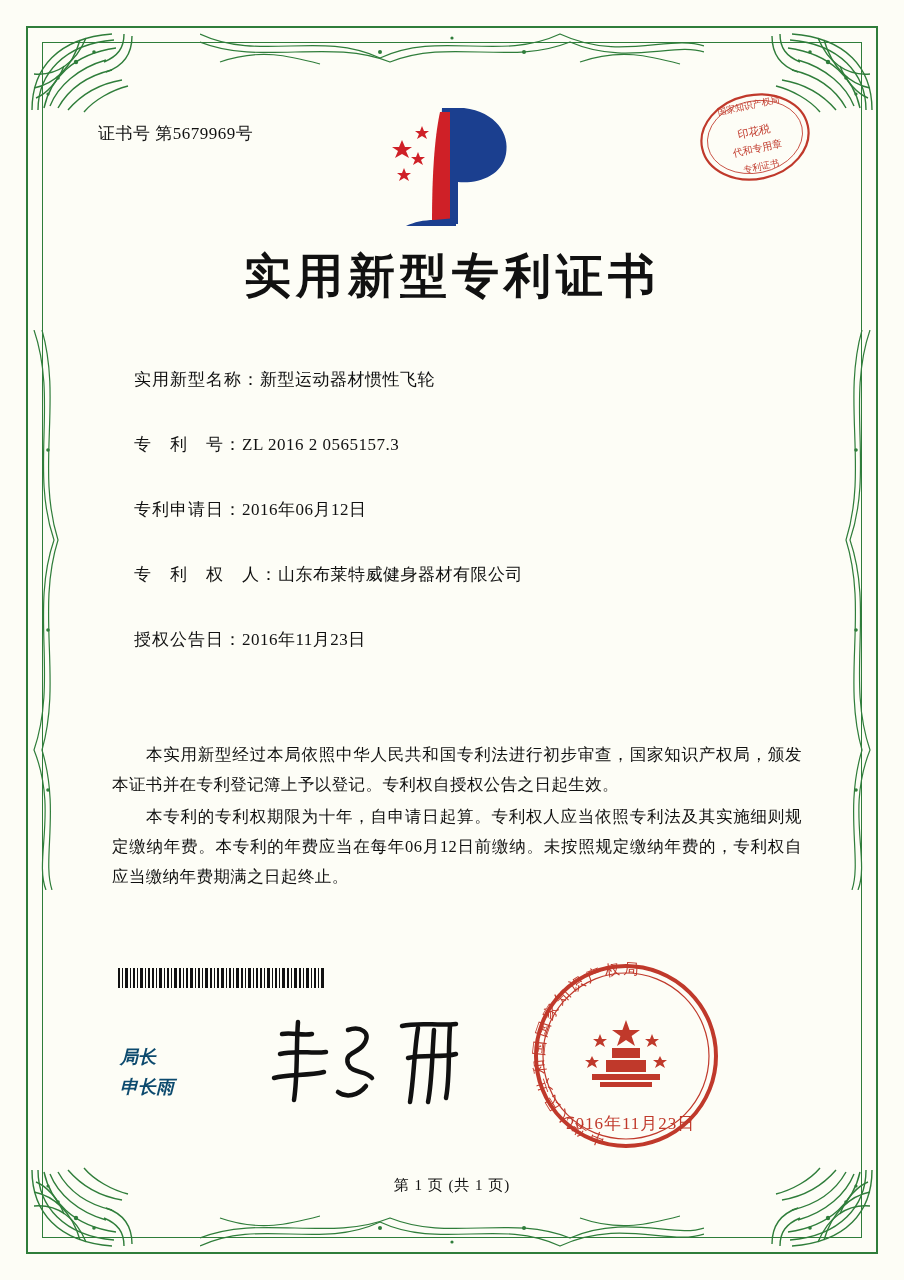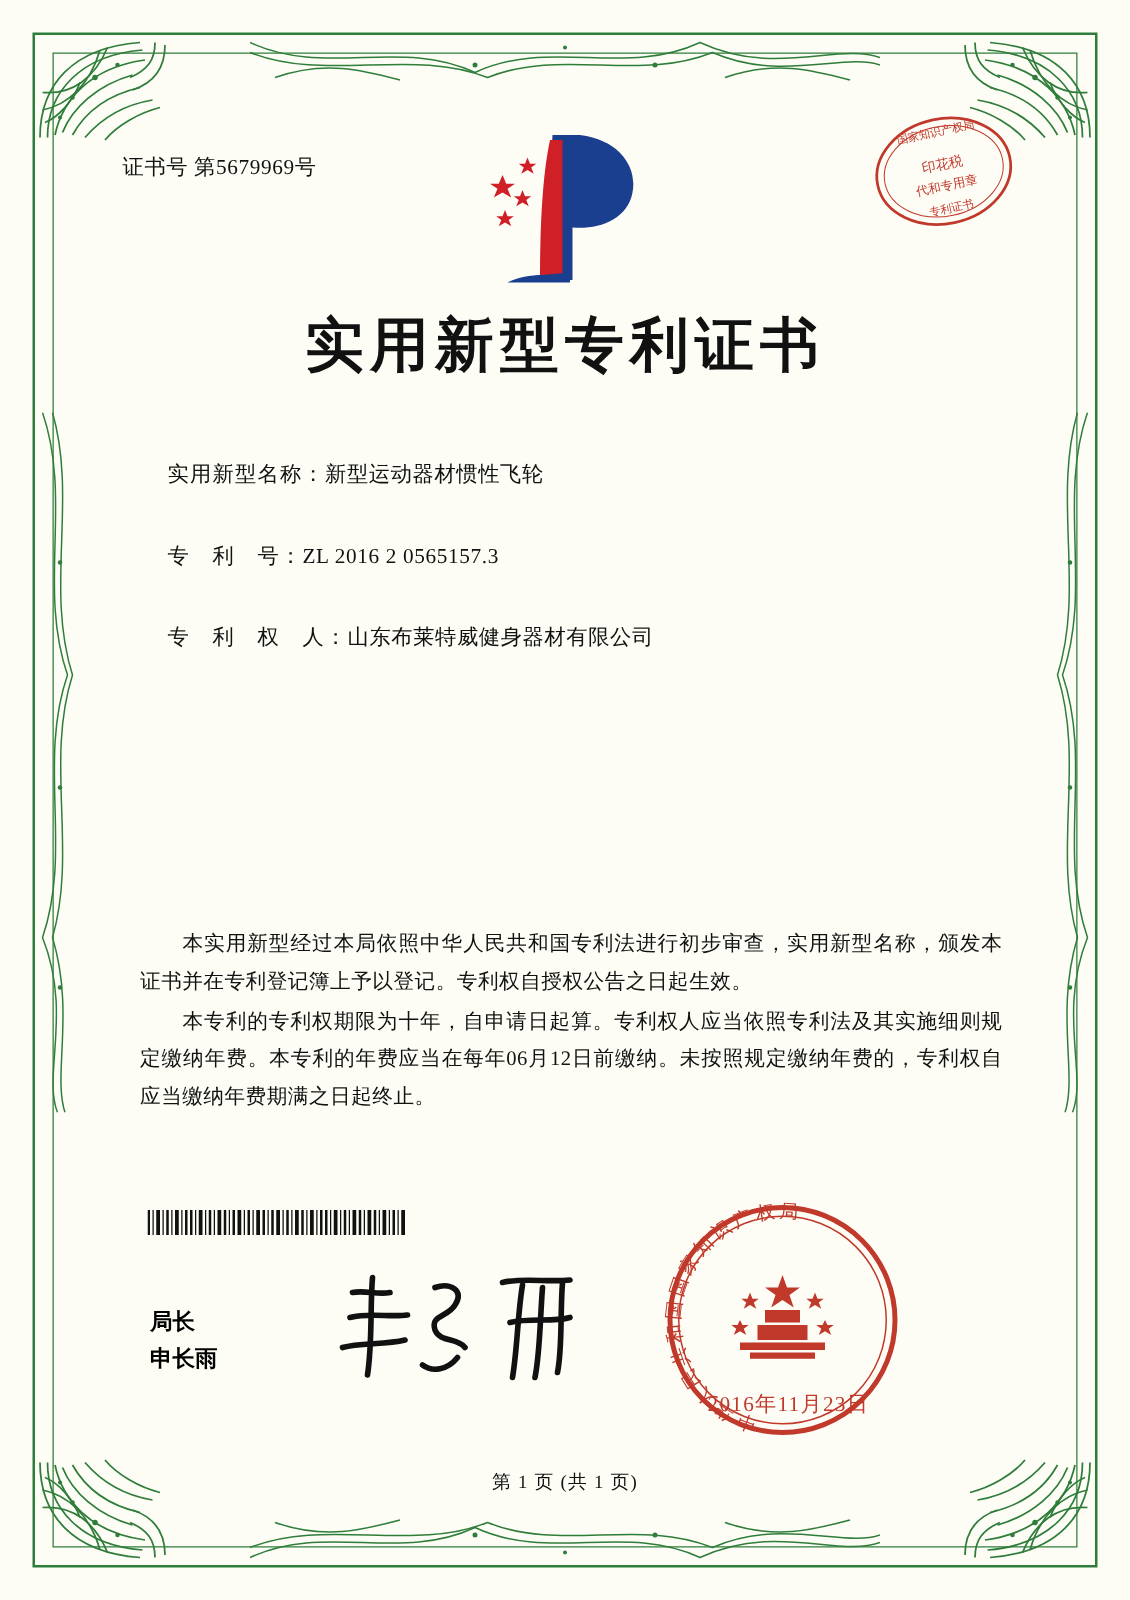--- a/index.html
+++ b/index.html
@@ -129,22 +129,23 @@
     top: 968px;
     width: 210px;
     height: 20px;
   }
   .sign-label {
     position: absolute;
     left: 120px;
     top: 1042px;
     font-size: 18px;
     line-height: 30px;
-    color: #000000;
+    color: #0c4a6e;
     font-weight: bold;
+    font-style: italic;
   }
   .signature {
     position: absolute;
     left: 268px;
     top: 1012px;
     width: 220px;
     height: 100px;
   }
   .stamp-big {
     position: absolute;
@@ -367,26 +368,32 @@
     <div class="title">实用新型专利证书</div>
 
     <div class="fields">
       <div class="field">
         <span class="lab">实用新型名称：</span><span class="val">新型运动器材惯性飞轮</span>
       </div>
       <div class="field">
         <span class="lab">专　利　号：</span><span class="val">ZL 2016 2 0565157.3</span>
       </div>
       <div class="field">
+        <span class="lab">专利申请日：</span><span class="val">2016年06月12日</span>
+      </div>
+      <div class="field">
         <span class="lab">专　利　权　人：</span><span class="val">山东布莱特威健身器材有限公司</span>
       </div>
+      <div class="field">
+        <span class="lab">授权公告日：</span><span class="val">2016年11月23日</span>
+      </div>
     </div>
 
     <div class="para-block">
-      <p class="para">本实用新型经过本局依照中华人民共和国专利法进行初步审查，实用新型名称，颁发本证书并在专利登记簿上予以登记。专利权自授权公告之日起生效。</p>
+      <p class="para">本实用新型经过本局依照中华人民共和国专利法进行初步审查，国家知识产权局，颁发本证书并在专利登记簿上予以登记。专利权自授权公告之日起生效。</p>
       <p class="para">本专利的专利权期限为十年，自申请日起算。专利权人应当依照专利法及其实施细则规定缴纳年费。本专利的年费应当在每年06月12日前缴纳。未按照规定缴纳年费的，专利权自应当缴纳年费期满之日起终止。</p>
     </div>
 
     <div class="barcode">
       <svg width="210" height="20" viewBox="0 0 210 20">
         <g fill="#111">
           <rect x="0" y="0" width="2" height="20"></rect>
             <rect x="4" y="0" width="1" height="20"></rect>
           <rect x="7" y="0" width="3" height="20"></rect>
             <rect x="12" y="0" width="1" height="20"></rect>

